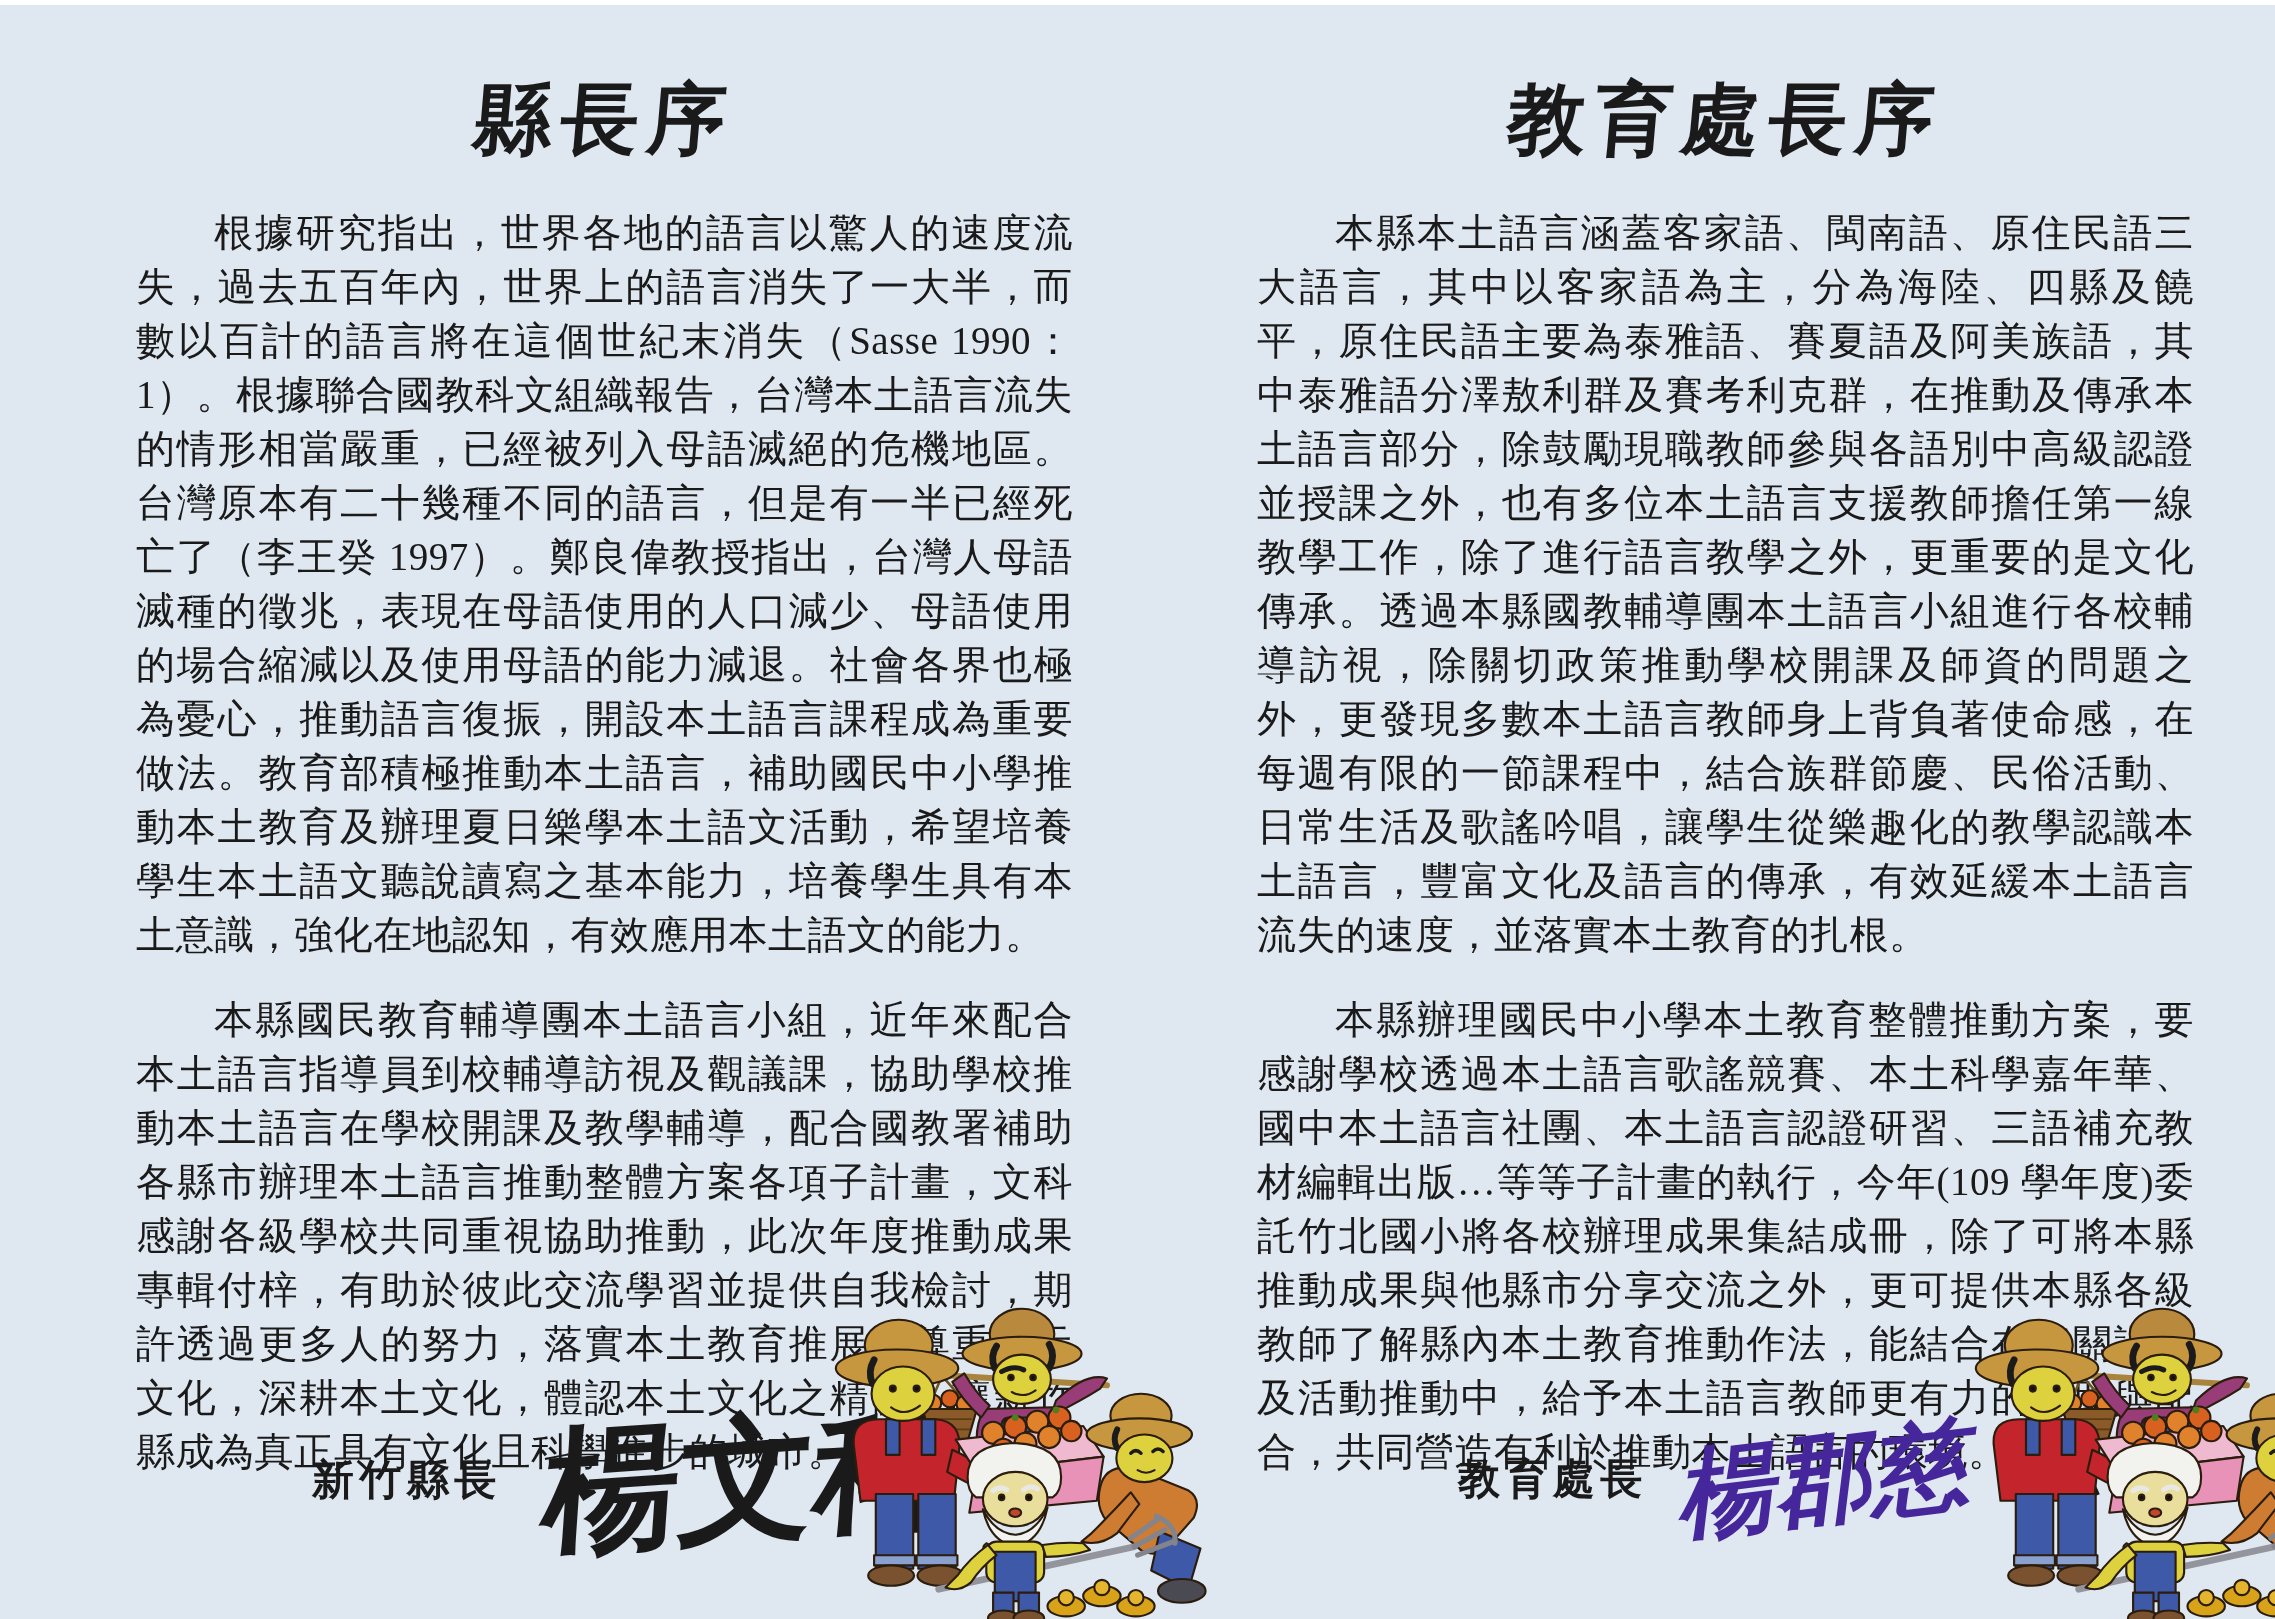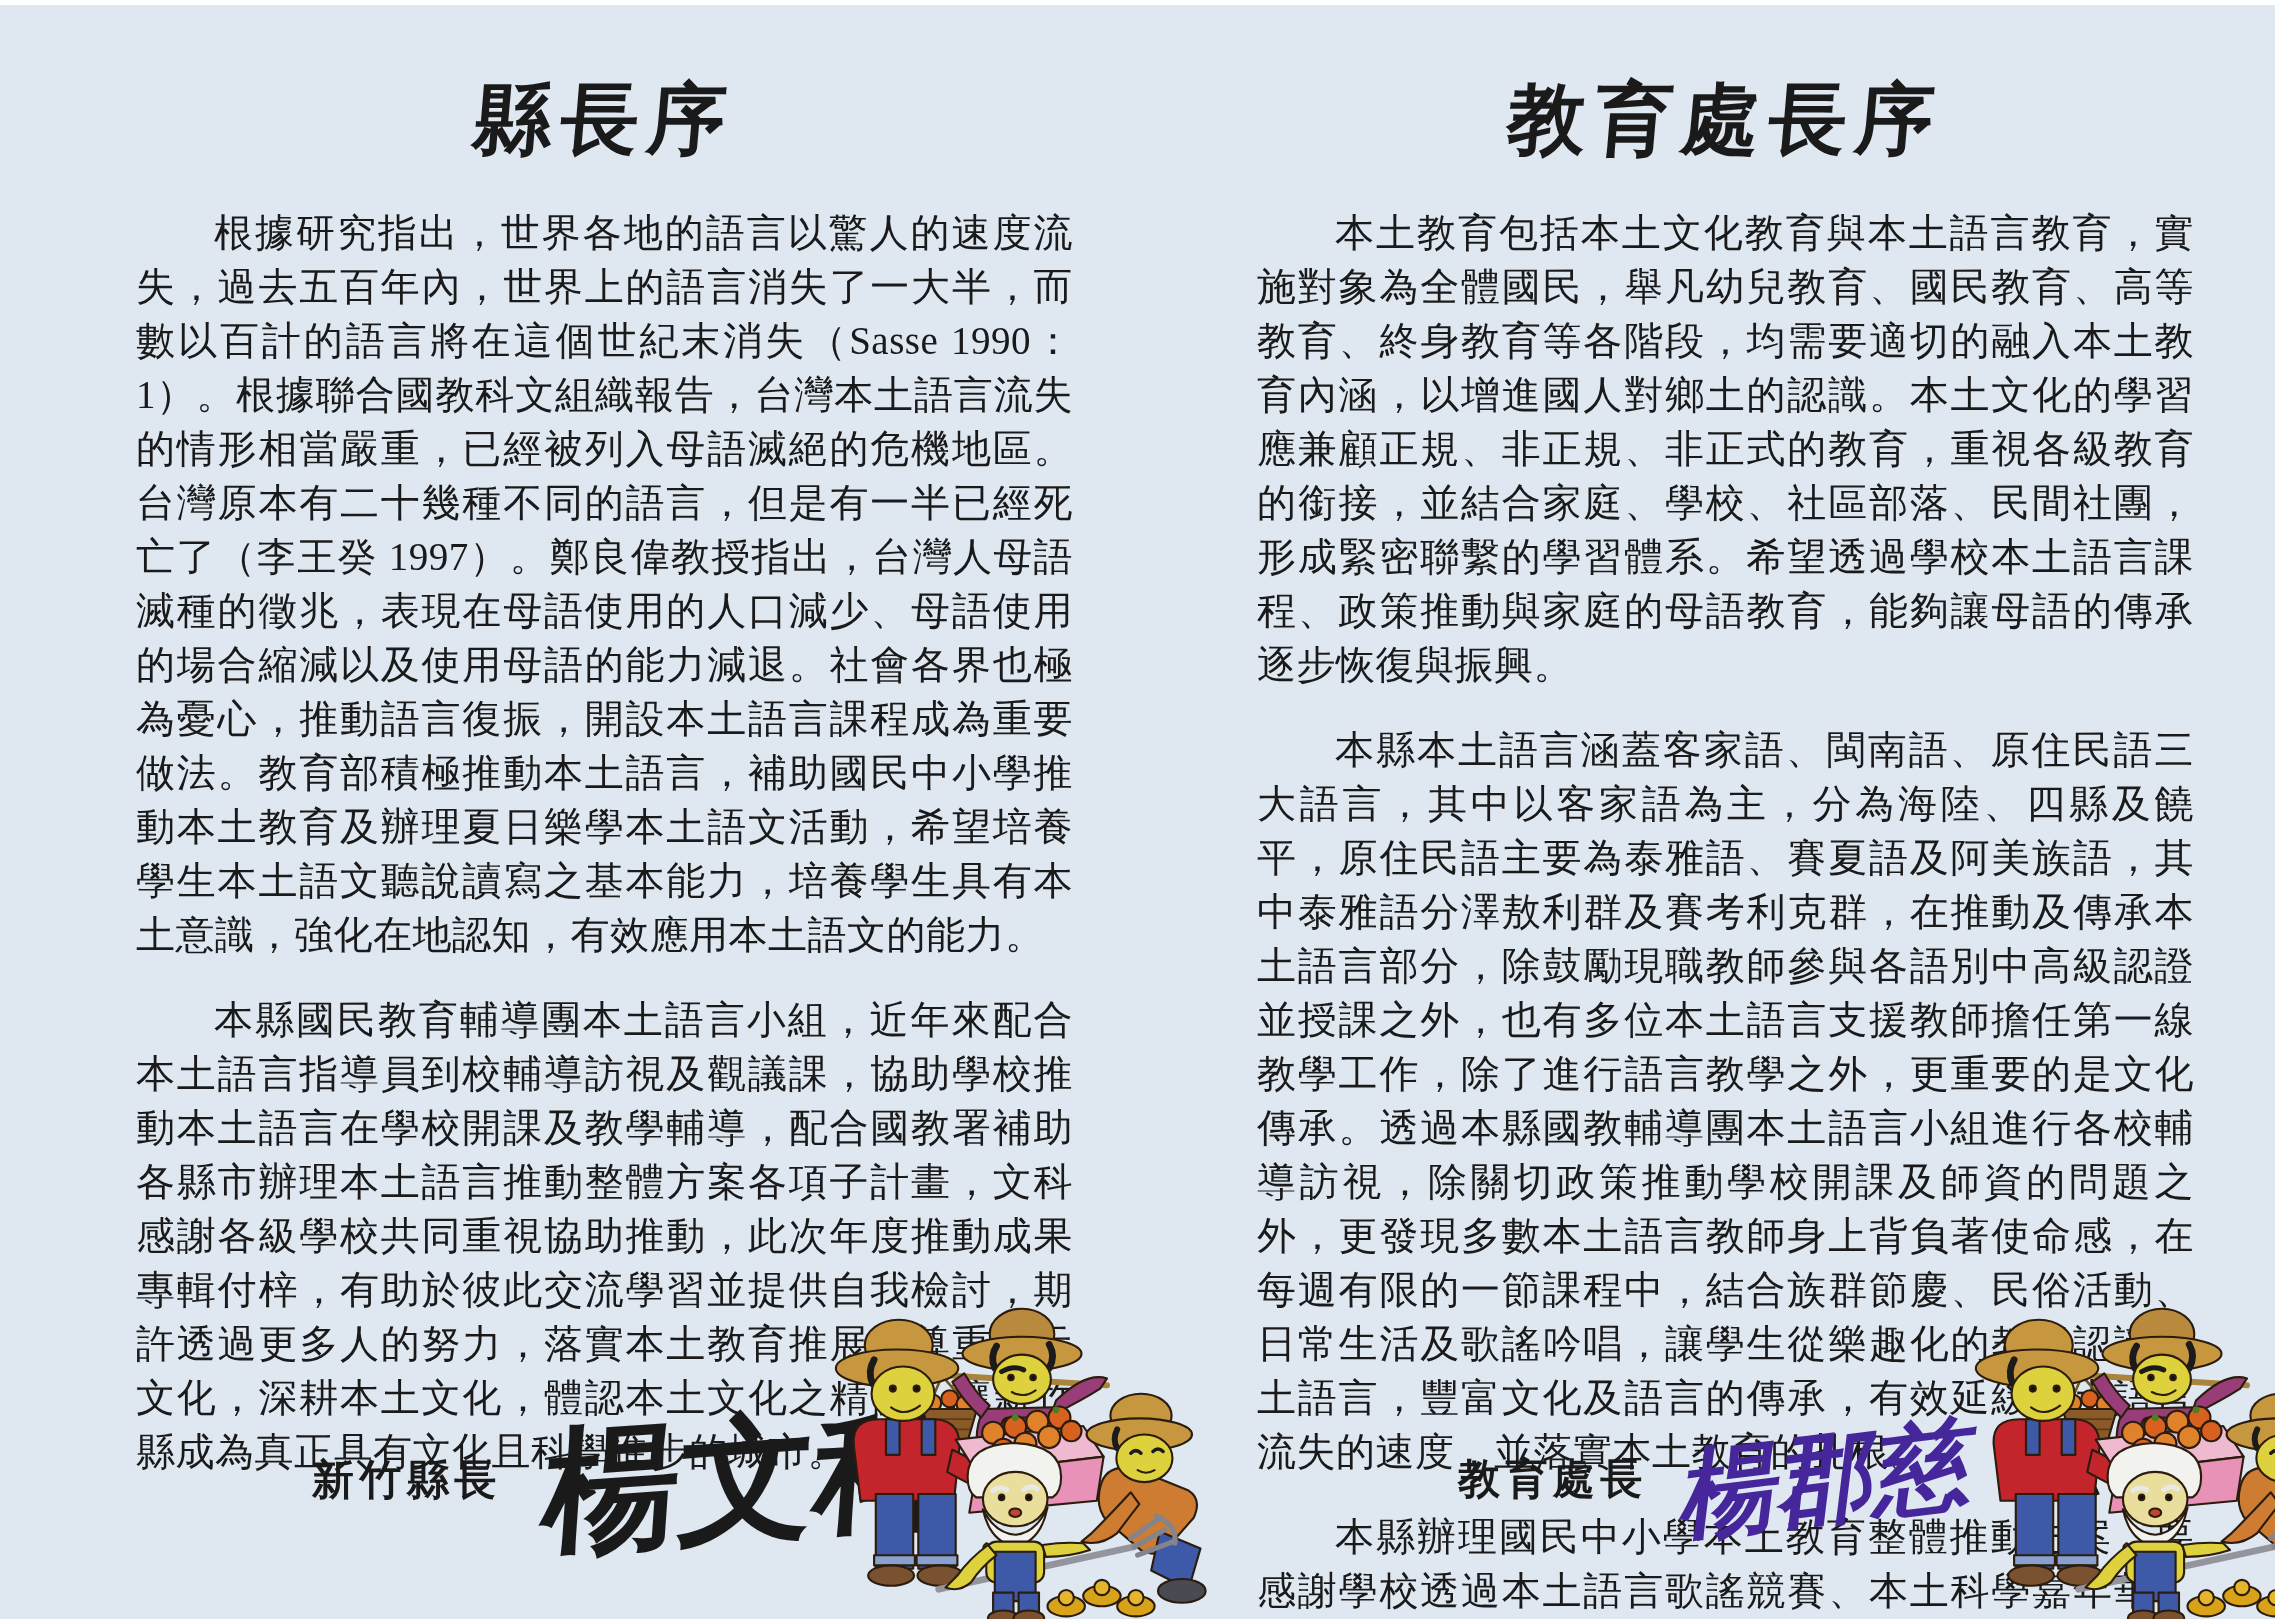--- a/index.html
+++ b/index.html
@@ -64,21 +64,20 @@
     <div class="title">縣長序</div>
     <div class="body-text">
       <p>根據研究指出，世界各地的語言以驚人的速度流失，過去五百年內，世界上的語言消失了一大半，而數以百計的語言將在這個世紀末消失（Sasse 1990：1）。根據聯合國教科文組織報告，台灣本土語言流失的情形相當嚴重，已經被列入母語滅絕的危機地區。台灣原本有二十幾種不同的語言，但是有一半已經死亡了（李王癸 1997）。鄭良偉教授指出，台灣人母語滅種的徵兆，表現在母語使用的人口減少、母語使用的場合縮減以及使用母語的能力減退。社會各界也極為憂心，推動語言復振，開設本土語言課程成為重要做法。教育部積極推動本土語言，補助國民中小學推動本土教育及辦理夏日樂學本土語文活動，希望培養學生本土語文聽說讀寫之基本能力，培養學生具有本土意識，強化在地認知，有效應用本土語文的能力。</p>
       <p>本縣國民教育輔導團本土語言小組，近年來配合本土語言指導員到校輔導訪視及觀議課，協助學校推動本土語言在學校開課及教學輔導，配合國教署補助各縣市辦理本土語言推動整體方案各項子計畫，文科感謝各級學校共同重視協助推動，此次年度推動成果專輯付梓，有助於彼此交流學習並提供自我檢討，期許透過更多人的努力，落實本土教育推展，尊重多元文化，深耕本土文化，體認本土文化之精髓，讓新竹縣成為真正具有文化且科學進步的城市。</p>
     </div>
   </div>
 
   <div class="page right">
     <div class="title">教育處長序</div>
     <div class="body-text">
-      <p>本土教育包括本土文化教育與本土語言教育，實施對象為全體國民，舉凡幼兒教育、國民教育、高等教育、終身教育等各階段，均需要適切的融入本土教育內涵，以增進國人對鄉土的認識。本土文化的學習應兼顧正規、非正規、非正式的教育，重視各級教育的銜接，並結合家庭、學校、社區部落、民間社團，形成緊密聯繫的學習體系。希望透過學校本土語言課程、政策推動與家庭的母語教育，能夠讓母語的傳承逐步恢復與振興。</p>
       <p>本縣本土語言涵蓋客家語、閩南語、原住民語三大語言，其中以客家語為主，分為海陸、四縣及饒平，原住民語主要為泰雅語、賽夏語及阿美族語，其中泰雅語分澤敖利群及賽考利克群，在推動及傳承本土語言部分，除鼓勵現職教師參與各語別中高級認證並授課之外，也有多位本土語言支援教師擔任第一線教學工作，除了進行語言教學之外，更重要的是文化傳承。透過本縣國教輔導團本土語言小組進行各校輔導訪視，除關切政策推動學校開課及師資的問題之外，更發現多數本土語言教師身上背負著使命感，在每週有限的一節課程中，結合族群節慶、民俗活動、日常生活及歌謠吟唱，讓學生從樂趣化的教學認識本土語言，豐富文化及語言的傳承，有效延緩本土語言流失的速度，並落實本土教育的扎根。</p>
       <p>本縣辦理國民中小學本土教育整體推動方案，要感謝學校透過本土語言歌謠競賽、本土科學嘉年華、國中本土語言社團、本土語言認證研習、三語補充教材編輯出版…等等子計畫的執行，今年(109 學年度)委託竹北國小將各校辦理成果集結成冊，除了可將本縣推動成果與他縣市分享交流之外，更可提供本縣各級教師了解縣內本土教育推動作法，能結合在相關課程及活動推動中，給予本土語言教師更有力的協助與配合，共同營造有利於推動本土語言的環境。</p>
     </div>
   </div>
 
   <div class="sig left-sig">
     <span class="role">新竹縣長</span>
     <span class="name">楊文科</span>
     <span class="suffix">謹誌</span>
   </div>

